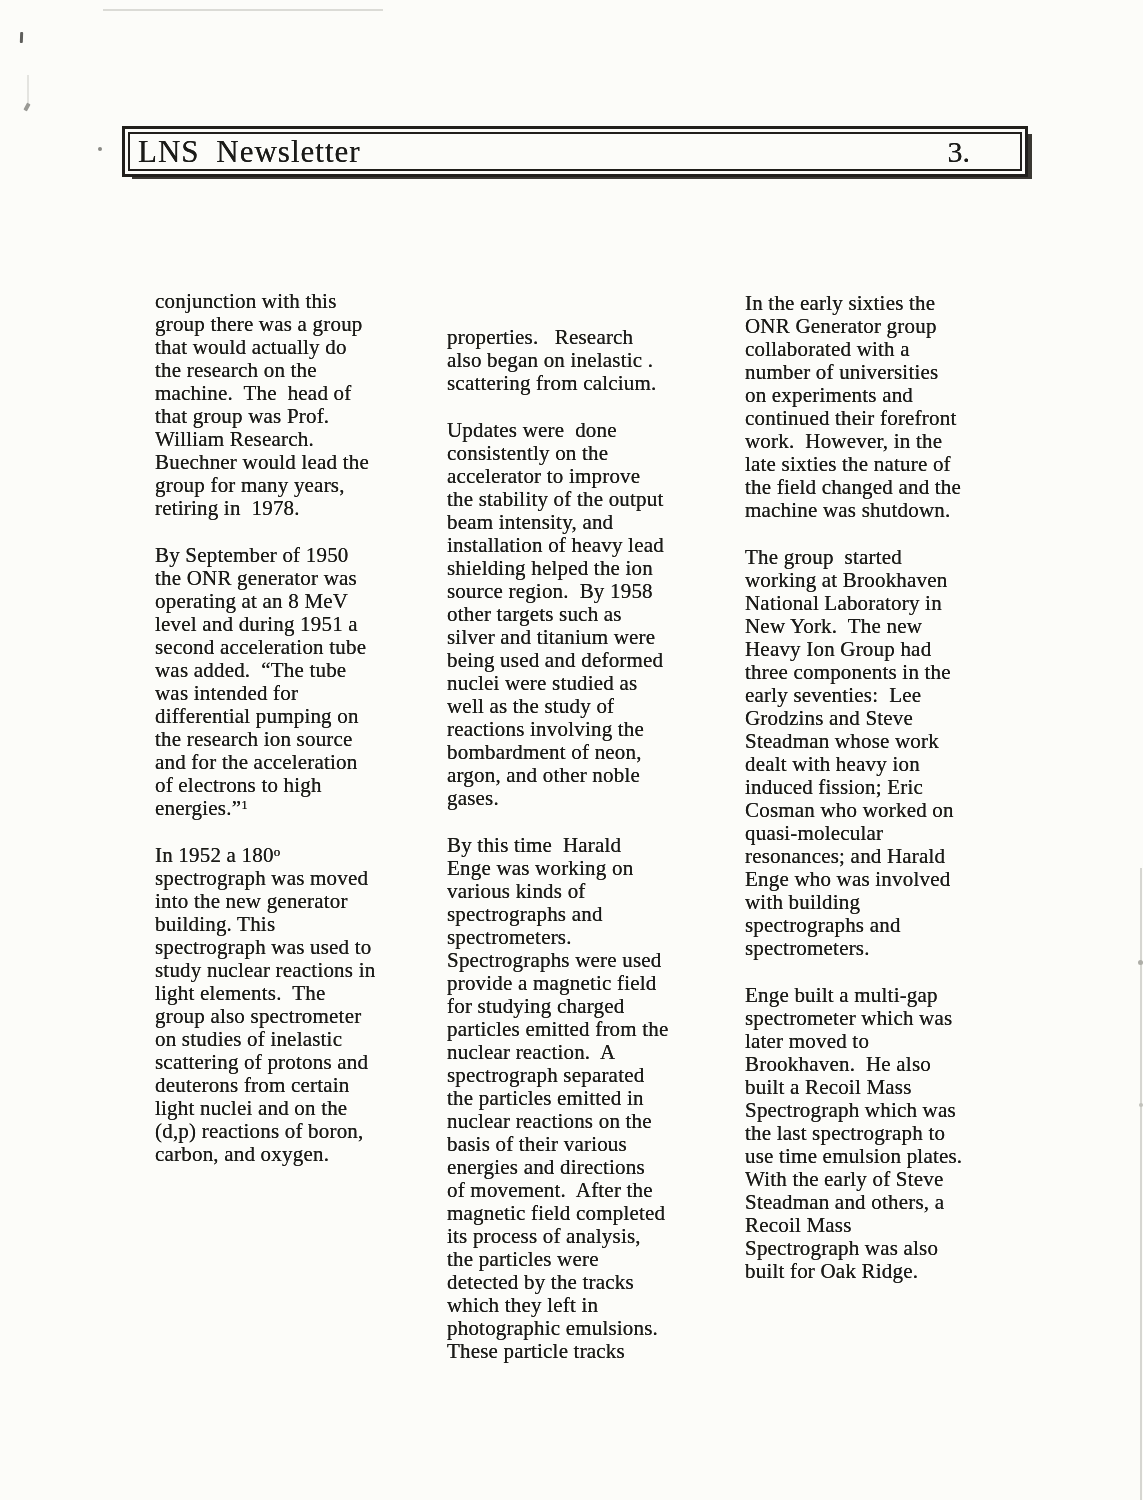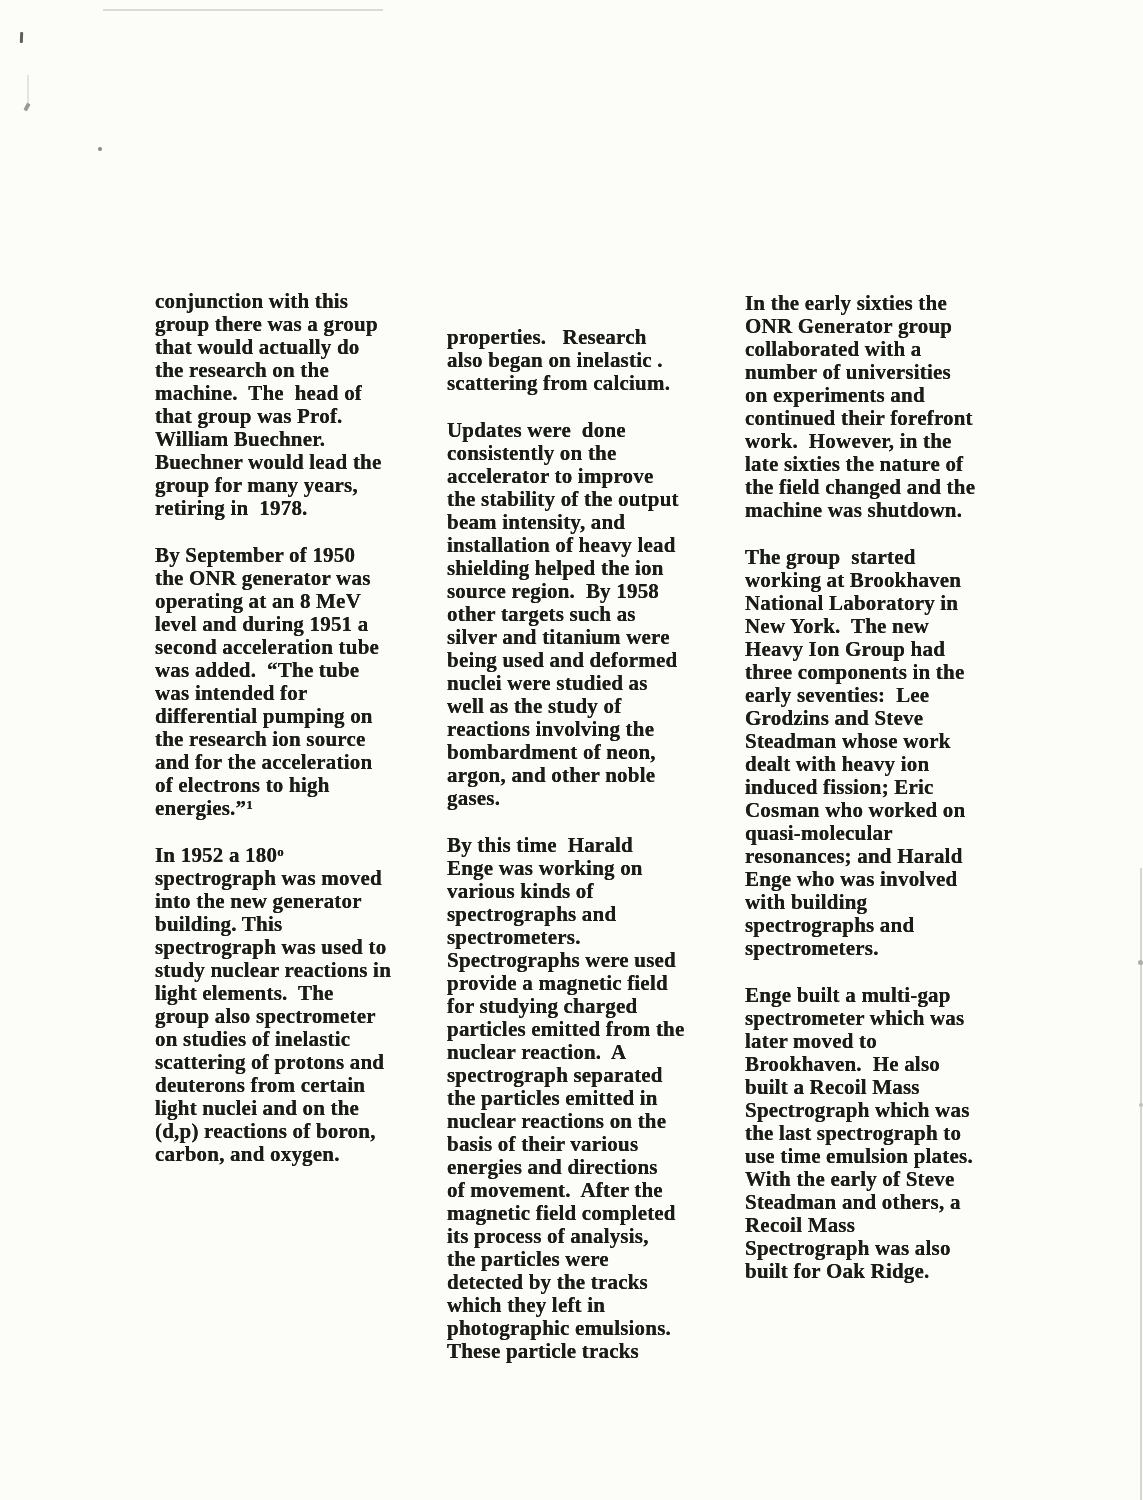--- a/index.html
+++ b/index.html
@@ -38,21 +38,21 @@
     word-spacing: 8px;
     text-shadow: 0 0 0.6px #1b1b18;
   }
   .page-number {
     font-size: 30px;
     text-shadow: 0 0 0.6px #1b1b18;
   }
 
   
   .col {
-    position: absolute; top: 290px; width: 270px; font-weight: bold;
+    position: absolute; top: 290px; width: 270px;
   }
   .col-1 { left: 155px; }
   .col-2 { left: 447px; margin-top: 36px; }
   .col-3 { left: 745px; top: 292px; }
   .para { margin: 0 0 24px 0; padding: 0; }
   .line {
     white-space: pre;
     height: 23px; line-height: 23px;
     font-size: 21px;
     letter-spacing: 0.2px;
@@ -83,31 +83,37 @@
 
   <div class="artifact a-topline"></div>
   <div class="artifact a-speck-a"></div>
   <div class="artifact a-streak-a"></div>
   <div class="artifact a-speck-b"></div>
   <div class="artifact a-dot-a"></div>
   <div class="artifact a-rightline"></div>
   <div class="artifact a-rdot-a"></div>
   <div class="artifact a-rdot-b"></div>
 
+  <div class="header-box">
+    <div class="header-inner">
+      <span class="header-title">LNS Newsletter</span>
+      <span class="page-number">3.</span>
+    </div>
+  </div>
 
   <div id="columns">
       <div class="col col-1">
         <div class="para">
           <div class="line">conjunction with this</div>
           <div class="line">group there was a group</div>
           <div class="line">that would actually do</div>
           <div class="line">the research on the</div>
           <div class="line">machine.  The  head of</div>
           <div class="line">that group was Prof.</div>
-          <div class="line">William Buechner.</div>
+          <div class="line">William Research.</div>
           <div class="line">Buechner would lead the</div>
           <div class="line">group for many years,</div>
           <div class="line">retiring in  1978.</div>
         </div>
         <div class="para">
           <div class="line">By September of 1950</div>
           <div class="line">the ONR generator was</div>
           <div class="line">operating at an 8 MeV</div>
           <div class="line">level and during 1951 a</div>
           <div class="line">second acceleration tube</div>

